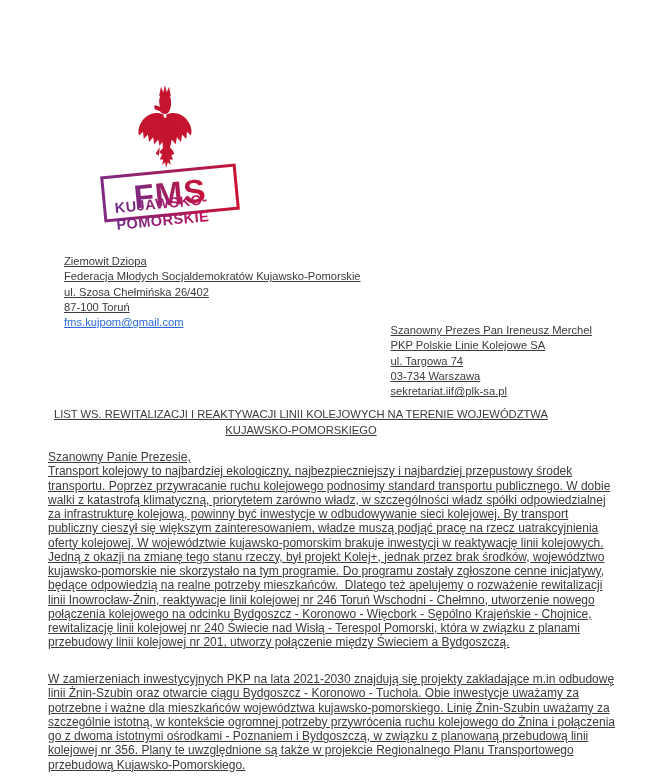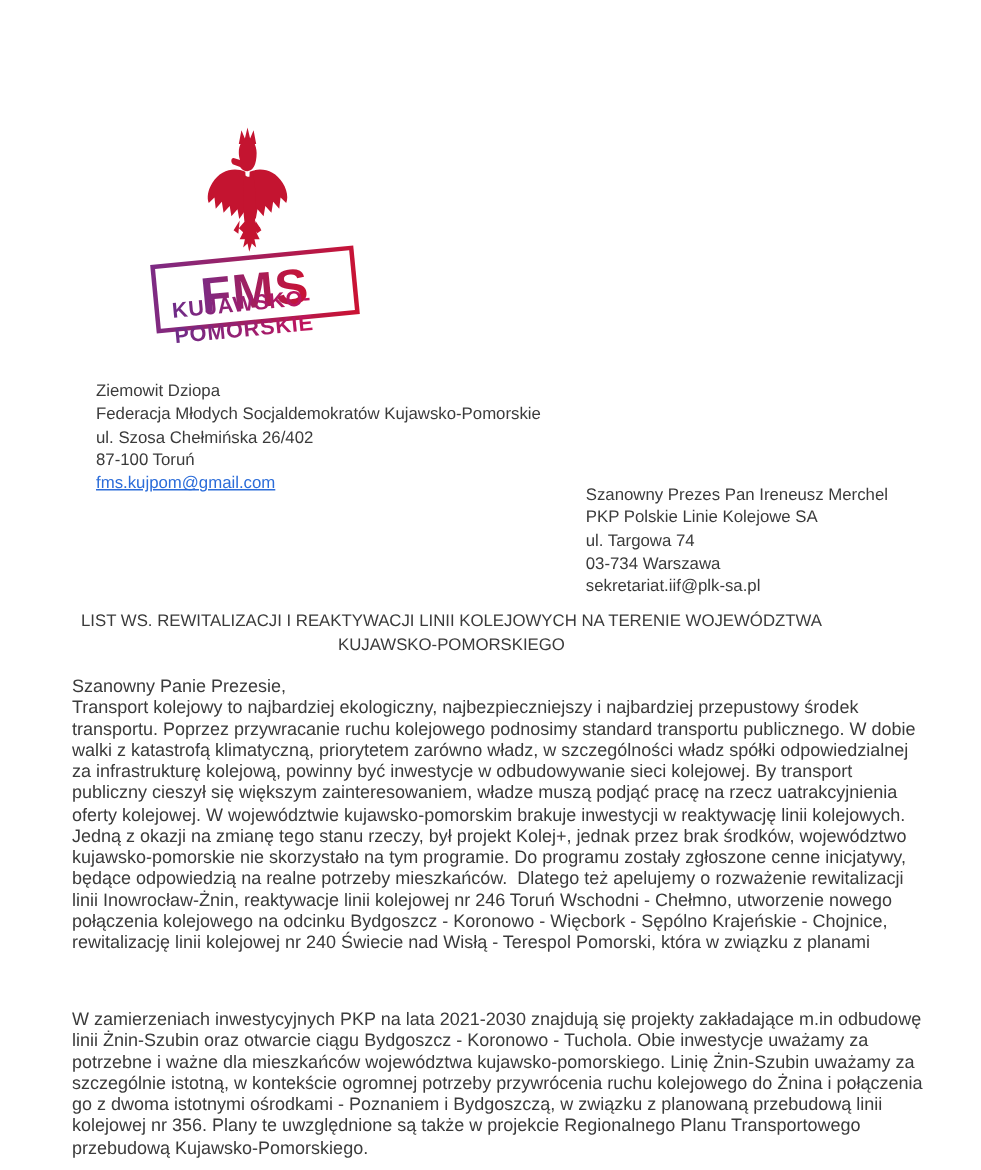--- a/index.html
+++ b/index.html
@@ -50,21 +50,21 @@
   
   .title{
     position:absolute;left:0;top:406px;width:602px;text-align:center;
     font-size:11.2px;line-height:16px;
   }
 
   
   .para{position:absolute;left:48px;font-size:12px;line-height:14.25px;}
   .p1{top:450px;}
   .p2{top:672px;}
-  .line{white-space:pre;}
+  .line{white-space:pre;text-decoration:underline;}
 </style>
 </head>
 <body>
 
 <div class="page">
 
   <div class="logo">
     <svg class="eagle" viewBox="0 0 100 95" preserveAspectRatio="none" fill="currentColor" xmlns="http://www.w3.org/2000/svg">
       <polygon points="40,13 43,3 47,9 50,1 53,9 57,3 60,13"></polygon>
       <path d="M50 9 C44 9 40 14 40 19 C40 21 40.5 23 41.5 24.5 L34 23 C31 23 30.5 26 33 27.5 L41.5 29.5 C43.5 31.5 46.5 32.5 50 32.5 C56.5 32.5 60.5 27.5 60.5 19.5 C60.5 13.5 56 9 50 9 Z"></path>
@@ -115,20 +115,21 @@
       <div class="line">walki z katastrofą klimatyczną, priorytetem zarówno władz, w szczególności władz spółki odpowiedzialnej</div>
       <div class="line">za infrastrukturę kolejową, powinny być inwestycje w odbudowywanie sieci kolejowej. By transport</div>
       <div class="line">publiczny cieszył się większym zainteresowaniem, władze muszą podjąć pracę na rzecz uatrakcyjnienia</div>
       <div class="line">oferty kolejowej. W województwie kujawsko-pomorskim brakuje inwestycji w reaktywację linii kolejowych.</div>
       <div class="line">Jedną z okazji na zmianę tego stanu rzeczy, był projekt Kolej+, jednak przez brak środków, województwo</div>
       <div class="line">kujawsko-pomorskie nie skorzystało na tym programie. Do programu zostały zgłoszone cenne inicjatywy,</div>
       <div class="line">będące odpowiedzią na realne potrzeby mieszkańców.  Dlatego też apelujemy o rozważenie rewitalizacji</div>
       <div class="line">linii Inowrocław-Żnin, reaktywacje linii kolejowej nr 246 Toruń Wschodni - Chełmno, utworzenie nowego</div>
       <div class="line">połączenia kolejowego na odcinku Bydgoszcz - Koronowo - Więcbork - Sępólno Krajeńskie - Chojnice,</div>
       <div class="line">rewitalizację linii kolejowej nr 240 Świecie nad Wisłą - Terespol Pomorski, która w związku z planami</div>
+      <div class="line">przebudowy linii kolejowej nr 201, utworzy połączenie między Świeciem a Bydgoszczą.</div>
     </div>
   <div class="para p2">
       <div class="line">W zamierzeniach inwestycyjnych PKP na lata 2021-2030 znajdują się projekty zakładające m.in odbudowę</div>
       <div class="line">linii Żnin-Szubin oraz otwarcie ciągu Bydgoszcz - Koronowo - Tuchola. Obie inwestycje uważamy za</div>
       <div class="line">potrzebne i ważne dla mieszkańców województwa kujawsko-pomorskiego. Linię Żnin-Szubin uważamy za</div>
       <div class="line">szczególnie istotną, w kontekście ogromnej potrzeby przywrócenia ruchu kolejowego do Żnina i połączenia</div>
       <div class="line">go z dwoma istotnymi ośrodkami - Poznaniem i Bydgoszczą, w związku z planowaną przebudową linii</div>
       <div class="line">kolejowej nr 356. Plany te uwzględnione są także w projekcie Regionalnego Planu Transportowego</div>
       <div class="line">przebudową Kujawsko-Pomorskiego.</div>
     </div>

